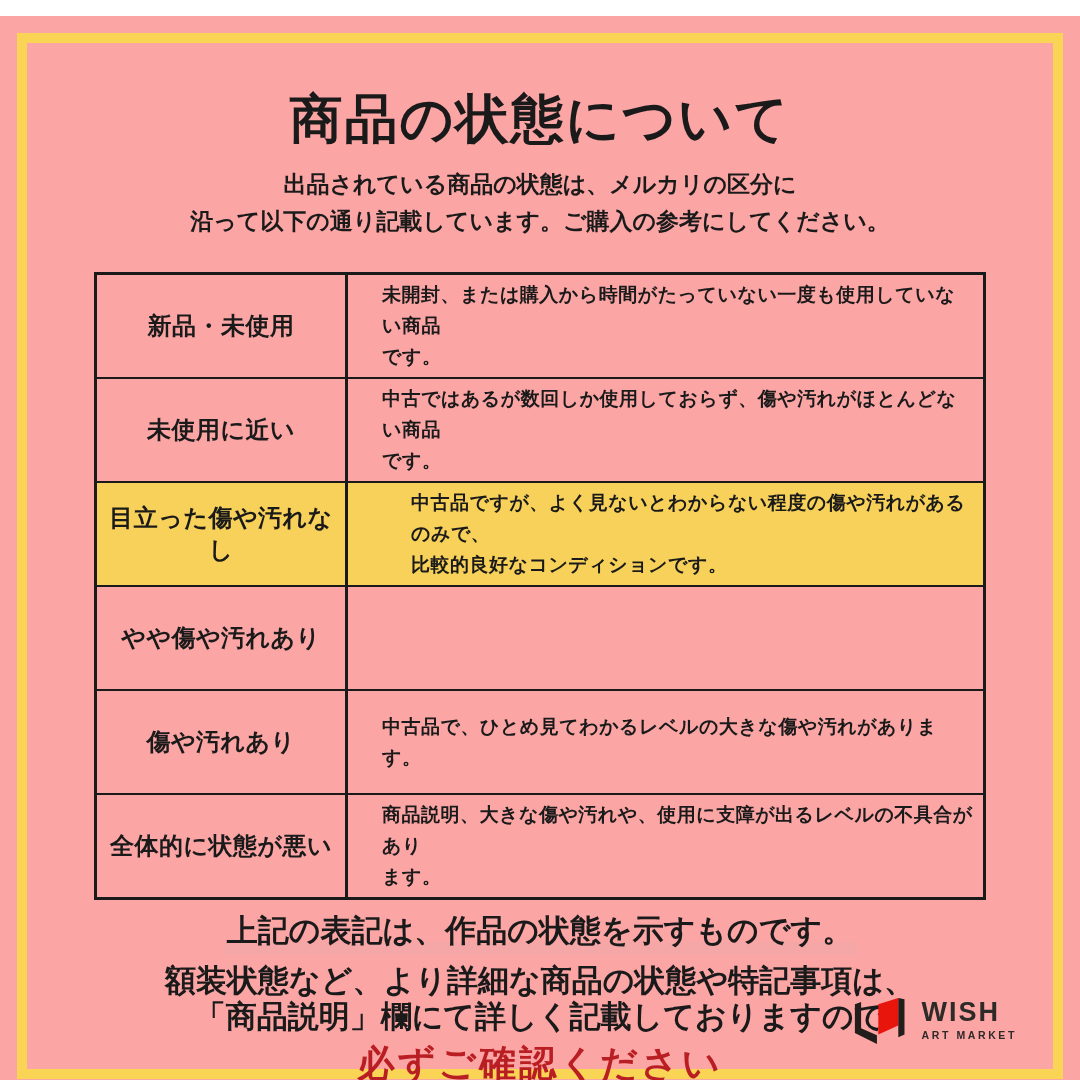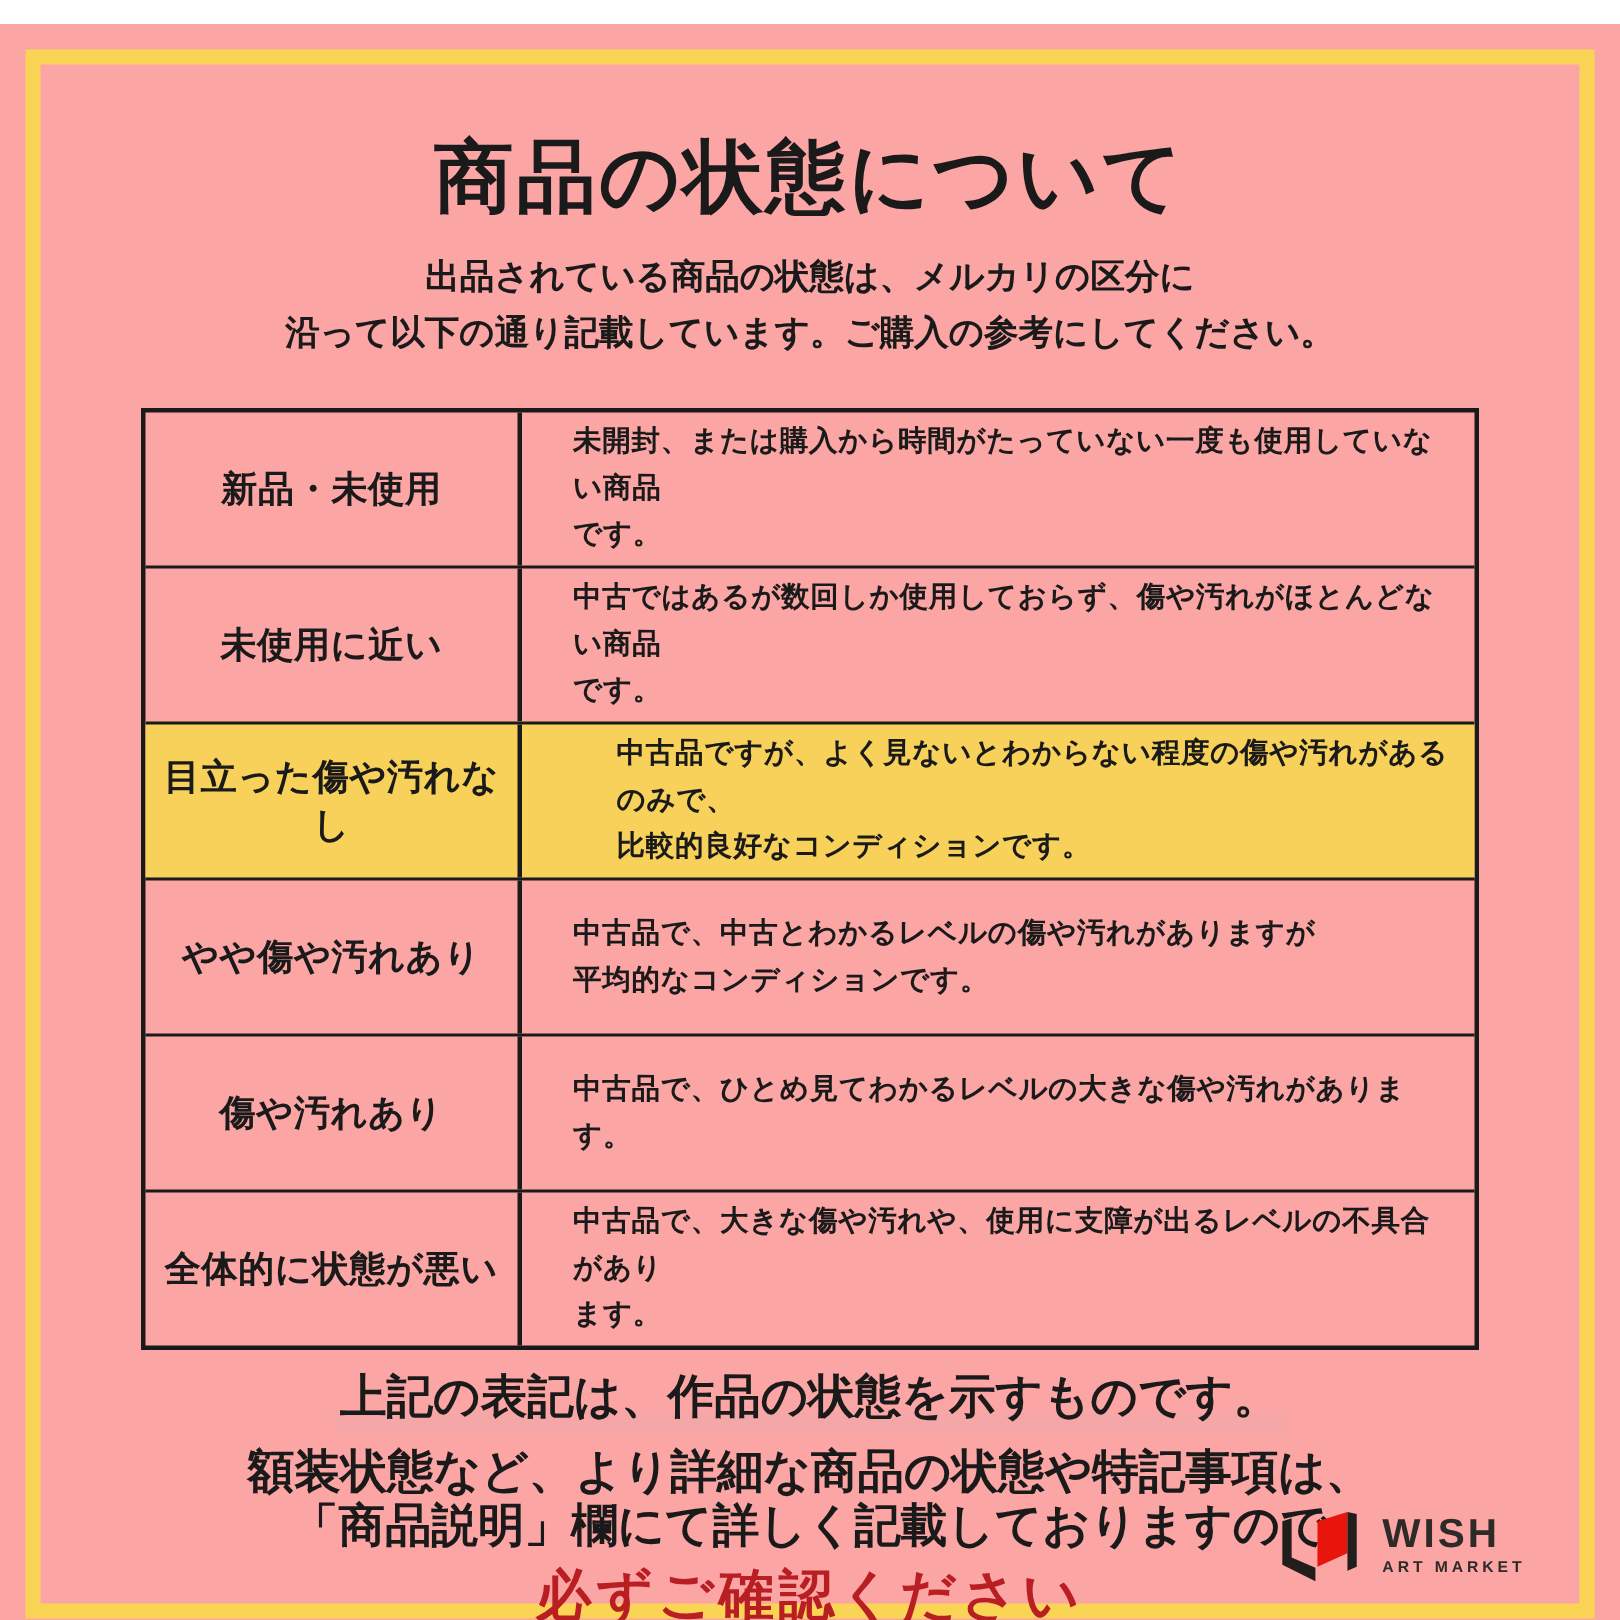--- a/index.html
+++ b/index.html
@@ -57,21 +57,21 @@
     padding:0 4px 7px;
     background:linear-gradient(var(--pink),var(--pink)) no-repeat left bottom / 100% 13px;
   }
   .notes{margin-top:8px;text-align:center;font-size:31px;font-weight:700;line-height:36px;}
   .warning{
     margin-top:4px;text-align:center;
     font-size:37px;font-weight:900;letter-spacing:3px;
     color:var(--warn);
   }
   .logo{
-    position:absolute;right:36px;bottom:14px;
+    position:absolute;right:36px;bottom:24px;
     display:flex;align-items:center;gap:12px;
   }
   .logo-mark{width:62px;height:50px;display:block;}
   .logo-text{display:flex;flex-direction:column;line-height:1;}
   .logo-name{font-size:27px;font-weight:900;letter-spacing:2px;color:#2D2A28;}
   .logo-sub{font-size:10.5px;font-weight:700;letter-spacing:2.6px;color:#2D2A28;margin-top:4px;}
 </style>
 </head>
 <body>
 
@@ -100,32 +100,30 @@
       </div>
 
       <div class="row highlight">
         <div class="cell-label">目立った傷や汚れなし</div>
         <div class="cell-desc">中古品ですが、よく見ないとわからない程度の傷や汚れがあるのみで、
 比較的良好なコンディションです。</div>
       </div>
 
       <div class="row">
         <div class="cell-label">やや傷や汚れあり</div>
-        <div class="cell-desc">中古品で、中古とわかるレベルの傷や汚れがありますが
-平均的なコンディションです。</div>
       </div>
 
       <div class="row">
         <div class="cell-label">傷や汚れあり</div>
         <div class="cell-desc">中古品で、ひとめ見てわかるレベルの大きな傷や汚れがあります。</div>
       </div>
 
       <div class="row">
         <div class="cell-label">全体的に状態が悪い</div>
-        <div class="cell-desc">中古品で、大きな傷や汚れや、使用に支障が出るレベルの不具合があり
+        <div class="cell-desc">商品説明、大きな傷や汚れや、使用に支障が出るレベルの不具合があり
 ます。</div>
       </div>
     </div>
 
     <div class="emphasis-wrap">
       <span class="emphasis">上記の表記は、作品の状態を示すものです。</span>
     </div>
 
     <div class="notes">
       <div>額装状態など、より詳細な商品の状態や特記事項は、</div>

